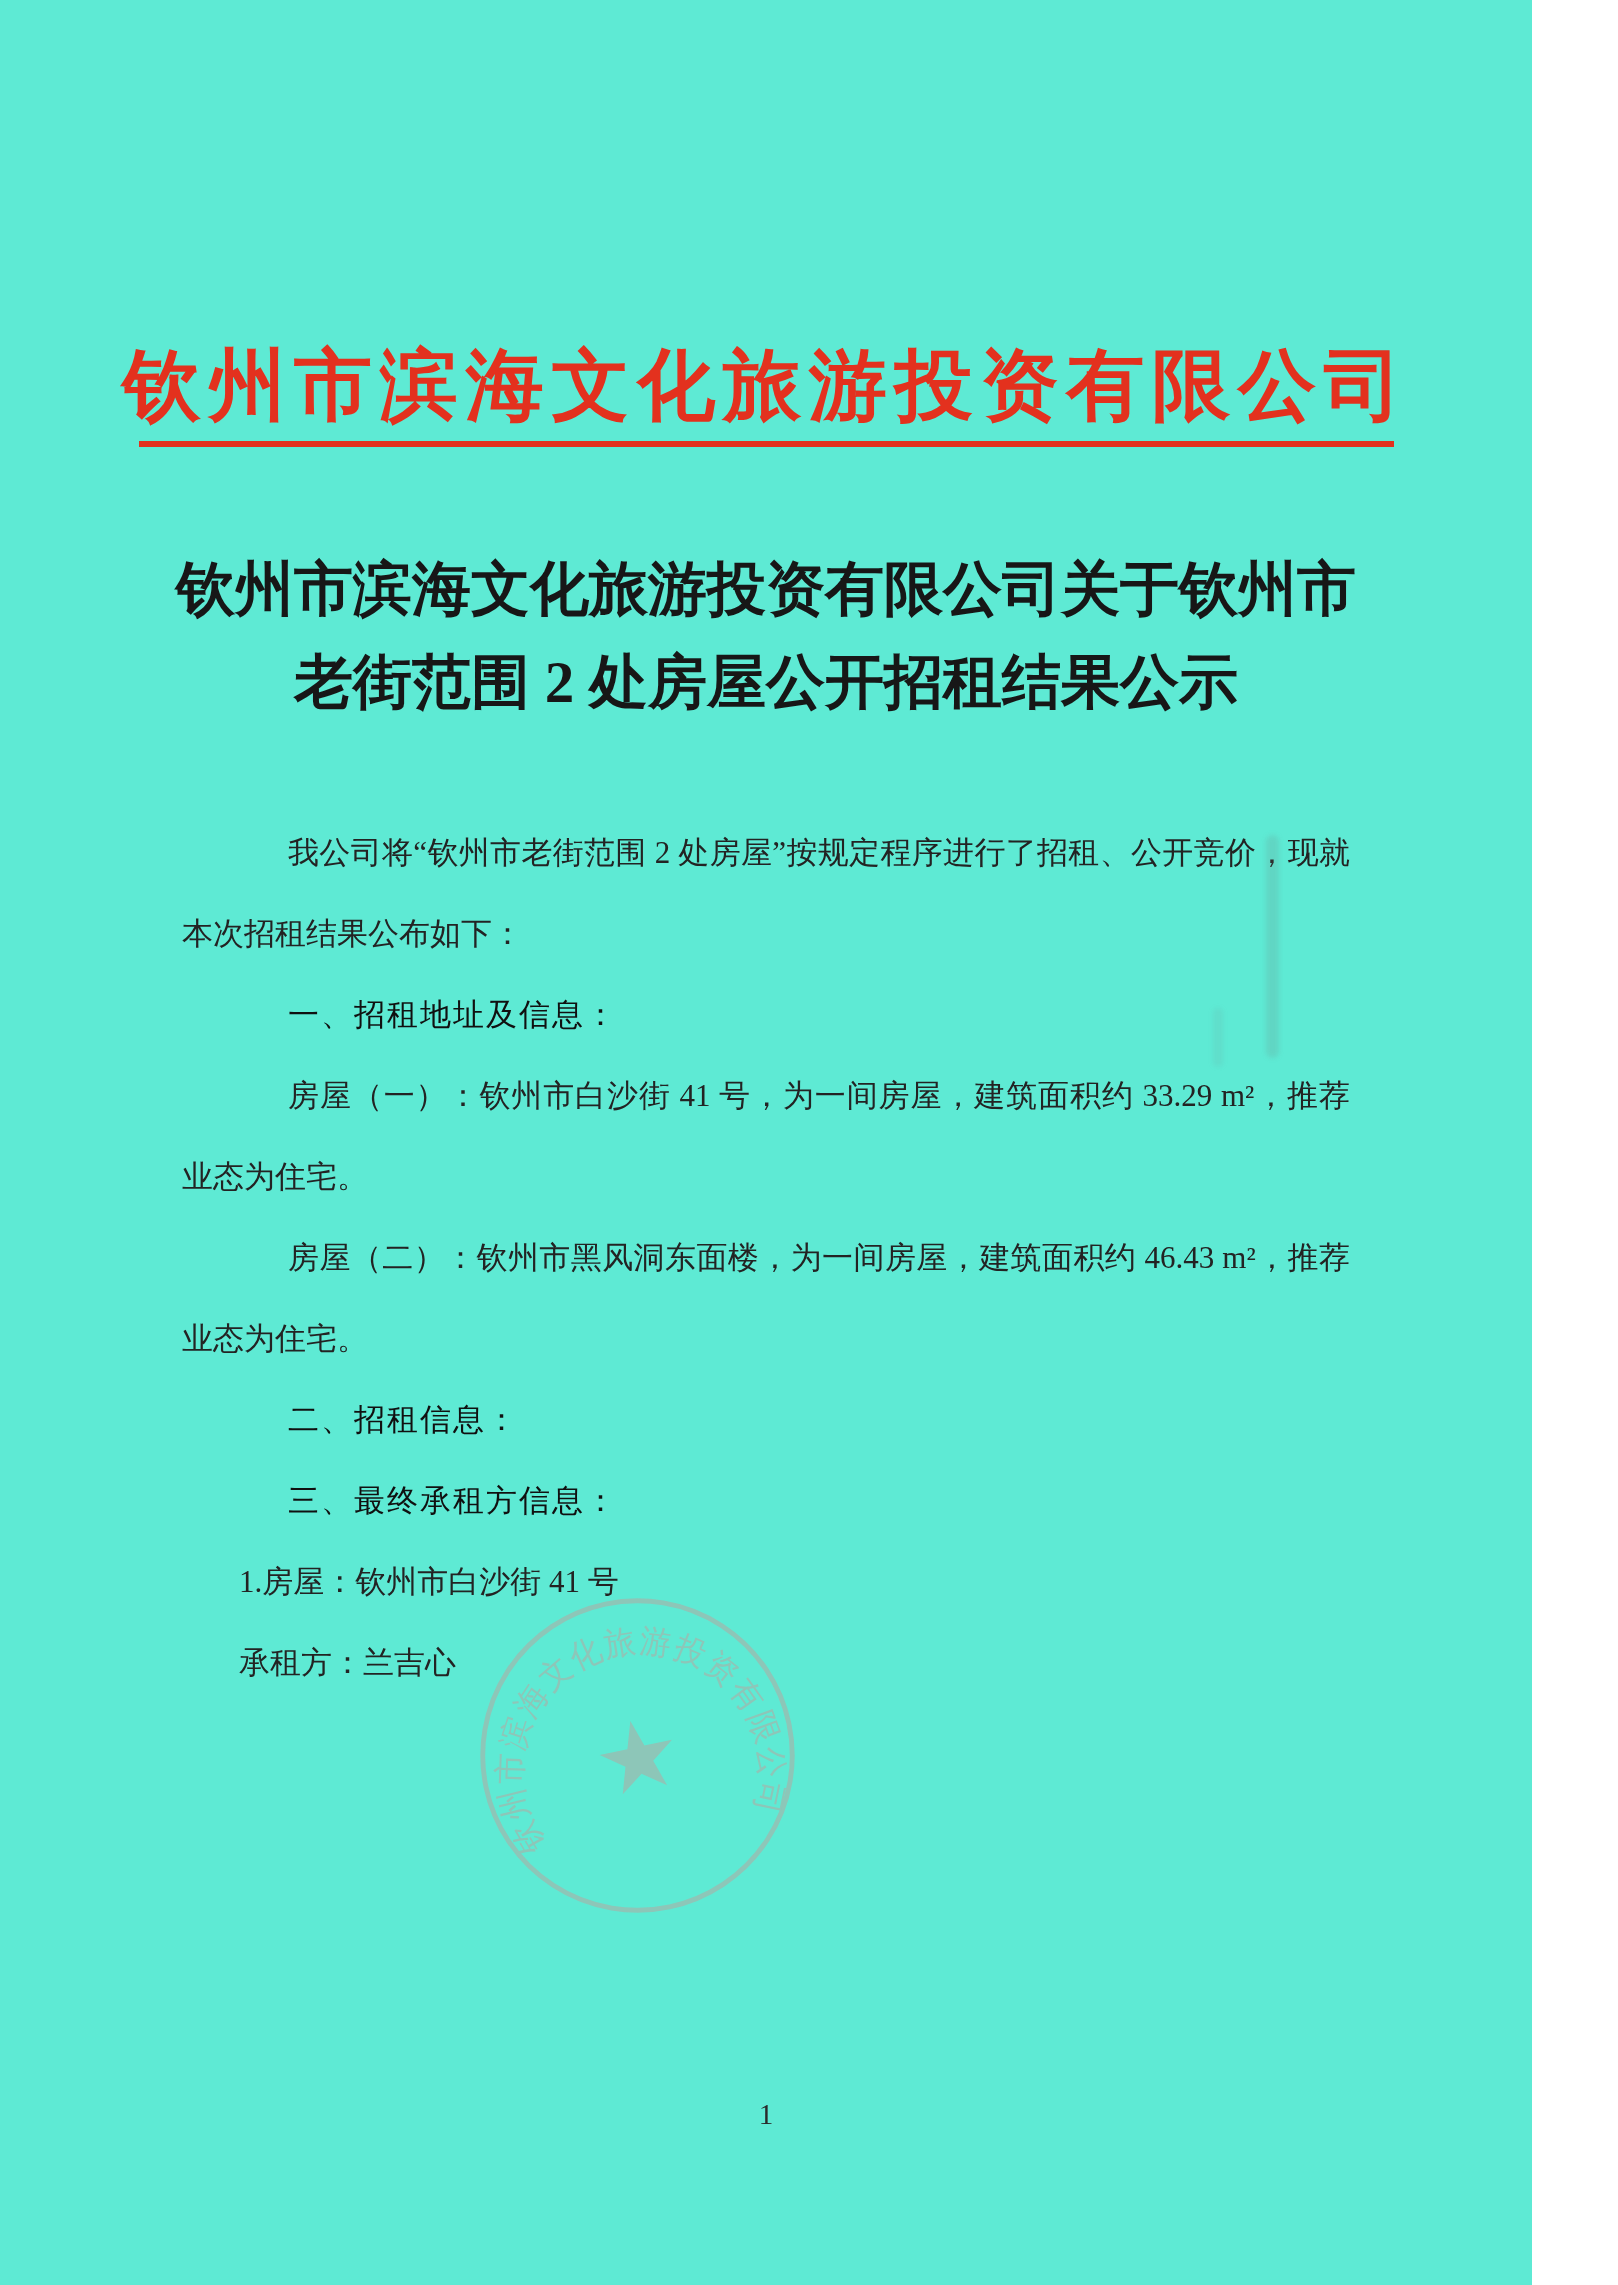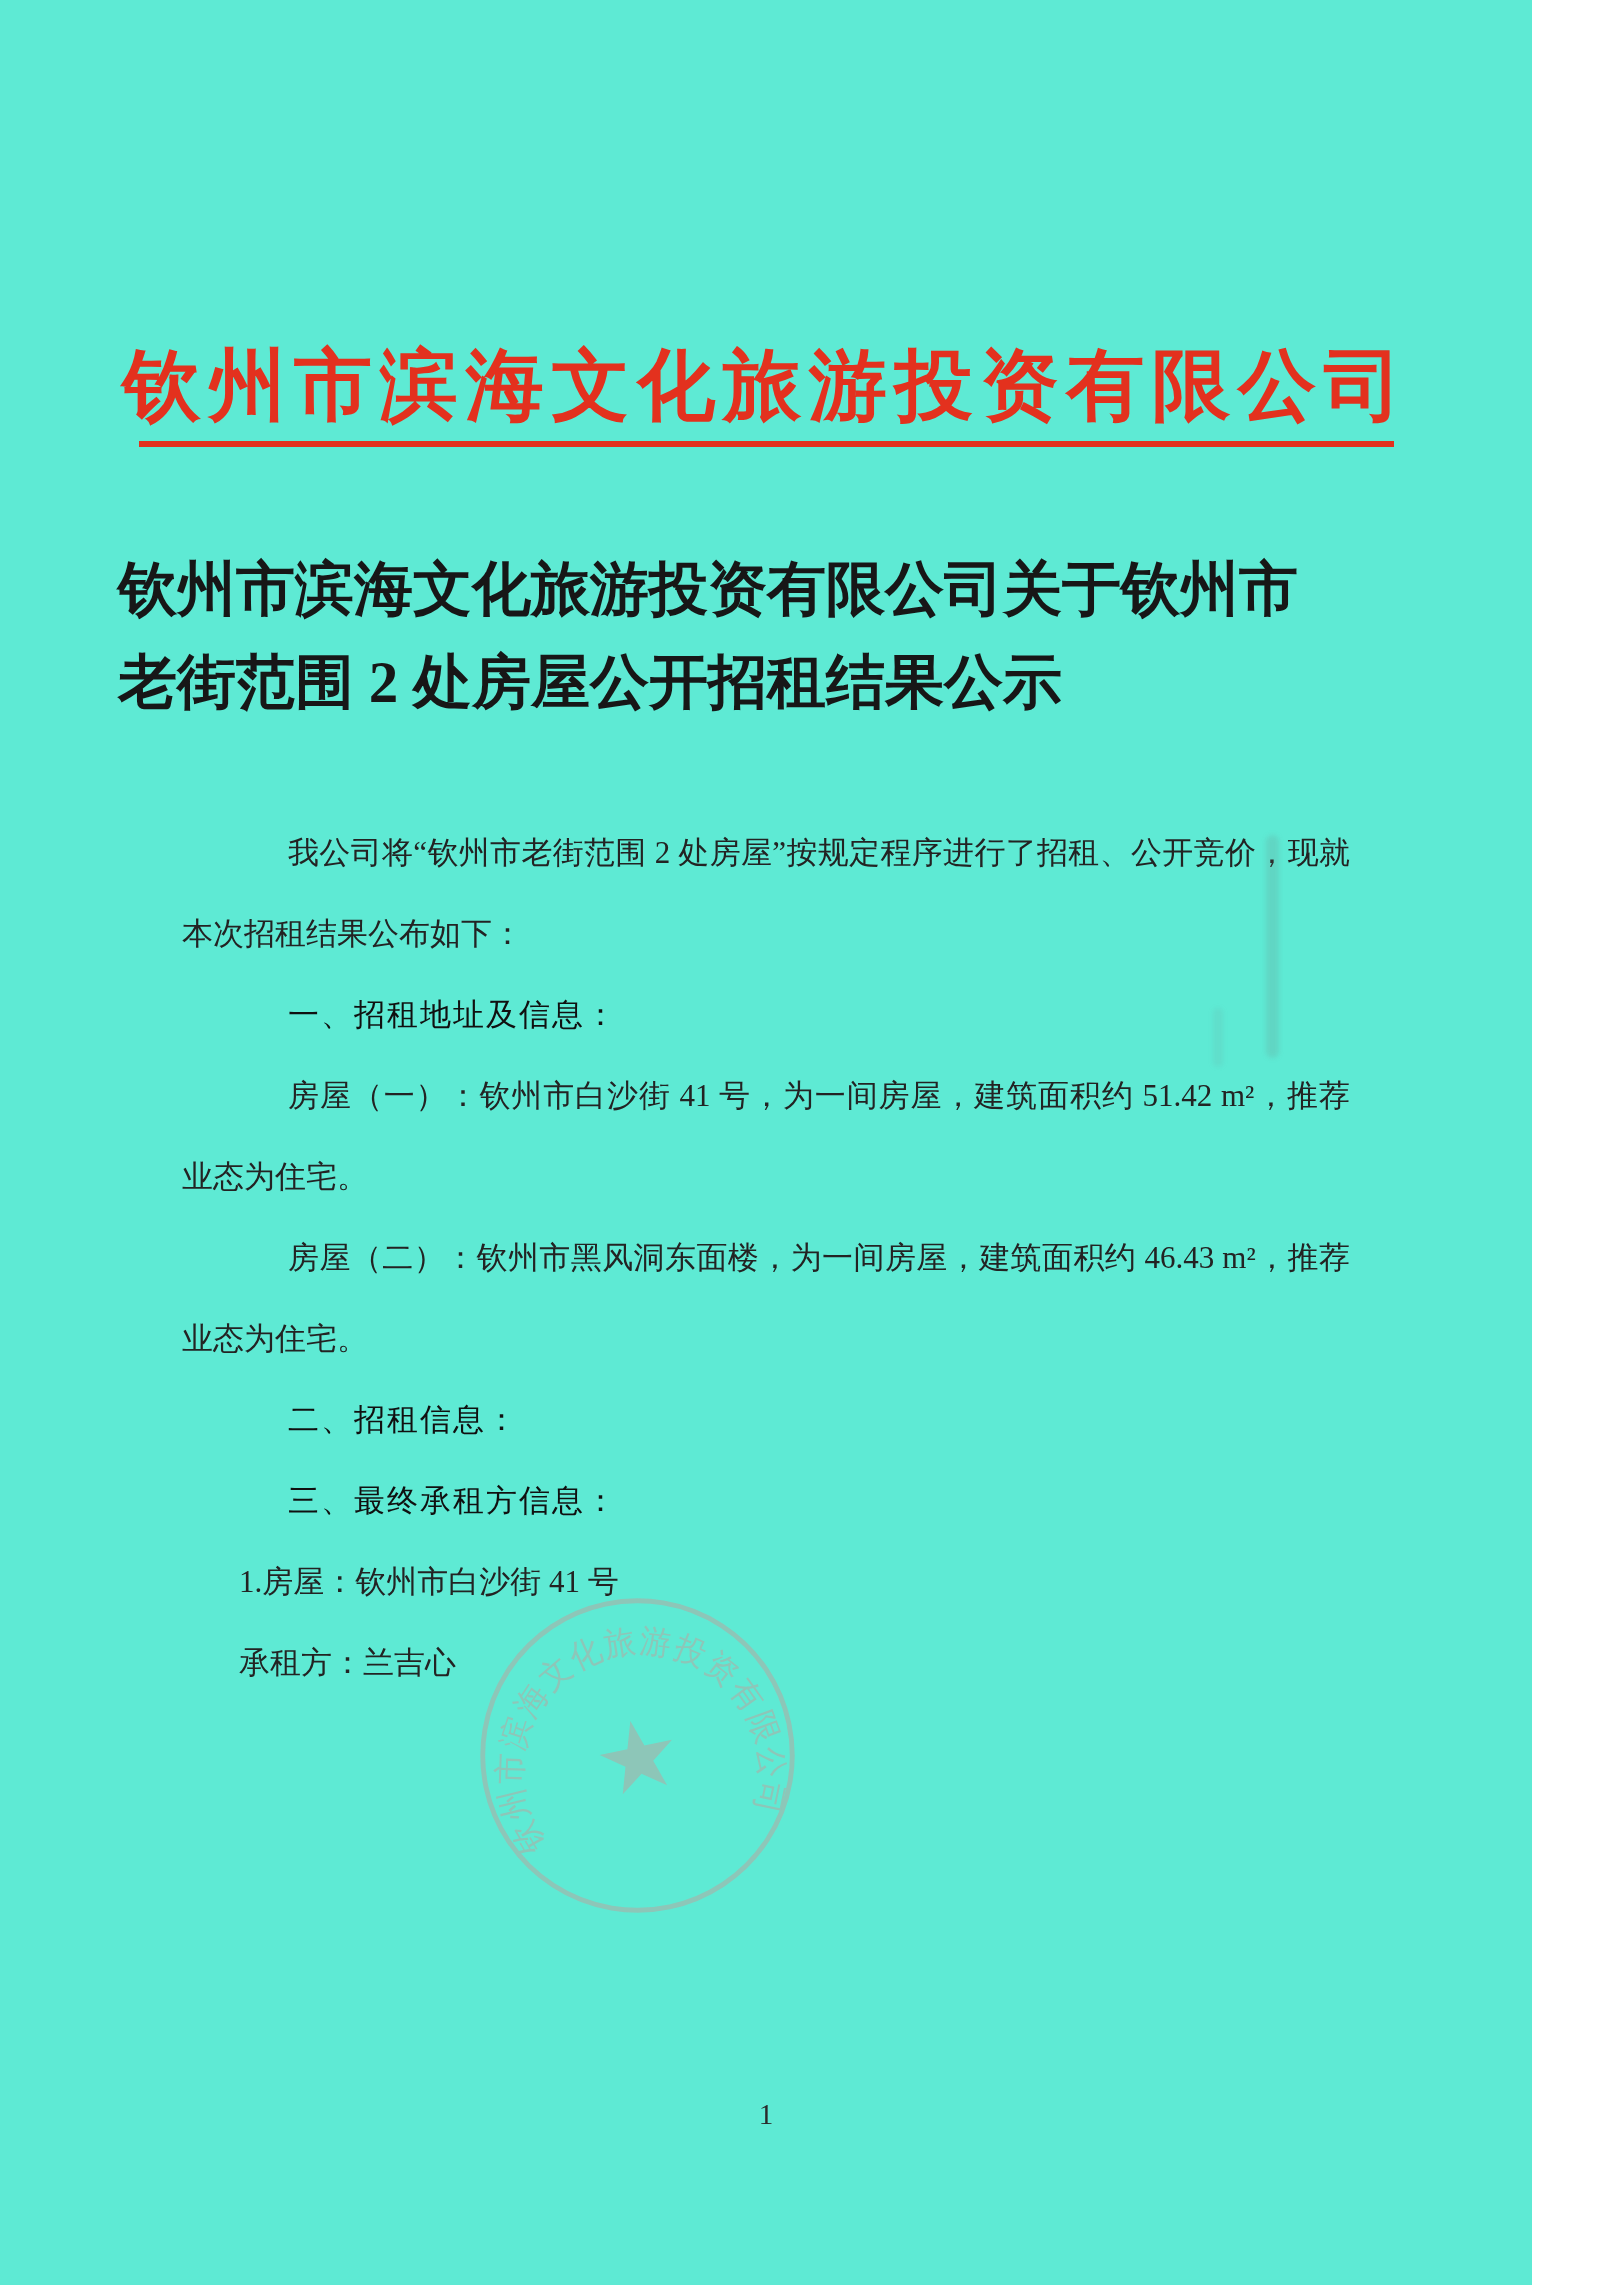--- a/index.html
+++ b/index.html
@@ -21,21 +21,21 @@
     color:var(--accent,#e3311e);
     font-family:"Liberation Serif", serif;
   }
   .divider{
     margin:5.9px auto 0 auto;
     width:1255px;height:5.9px;
     background:var(--accent,#e3311e);
   }
   .doc-title{
     margin:96px 118px 0 118px;
-    text-align:left;
+    text-align:center;
     font-size:59px;
     line-height:93px;
     font-weight:700;
     color:#171717;
     font-family:"Liberation Serif", serif;
   }
   .body-text{
     margin:83px 182px 0 182px;
     font-size:31px;
     line-height:81px;
@@ -106,21 +106,21 @@
   <div class="divider"></div>
 
   <div class="doc-title">
     <div>钦州市滨海文化旅游投资有限公司关于钦州市</div>
     <div>老街范围 2 处房屋公开招租结果公示</div>
   </div>
 
   <div class="body-text">
     <p class="para">我公司将“钦州市老街范围 2 处房屋”按规定程序进行了招租、公开竞价，现就本次招租结果公布如下：</p>
     <p class="sec-heading">一、招租地址及信息：</p>
-    <p class="para">房屋（一）：钦州市白沙街 41 号，为一间房屋，建筑面积约 51.42 m²，推荐业态为住宅。</p>
+    <p class="para">房屋（一）：钦州市白沙街 41 号，为一间房屋，建筑面积约 33.29 m²，推荐业态为住宅。</p>
     <p class="para">房屋（二）：钦州市黑风洞东面楼，为一间房屋，建筑面积约 46.43 m²，推荐业态为住宅。</p>
     <p class="sec-heading">二、招租信息：</p>
     <p class="sec-heading">三、最终承租方信息：</p>
     <p class="para-small-indent">1.房屋：钦州市白沙街 41 号</p>
     <p class="para-small-indent">承租方：兰吉心</p>
   </div>
 
   <svg class="seal" viewBox="0 0 340 340" xmlns="http://www.w3.org/2000/svg">
     <defs>
       <path id="sealArc" d="M 60,240 A 122,122 0 1 1 280,240" fill="none"></path>

